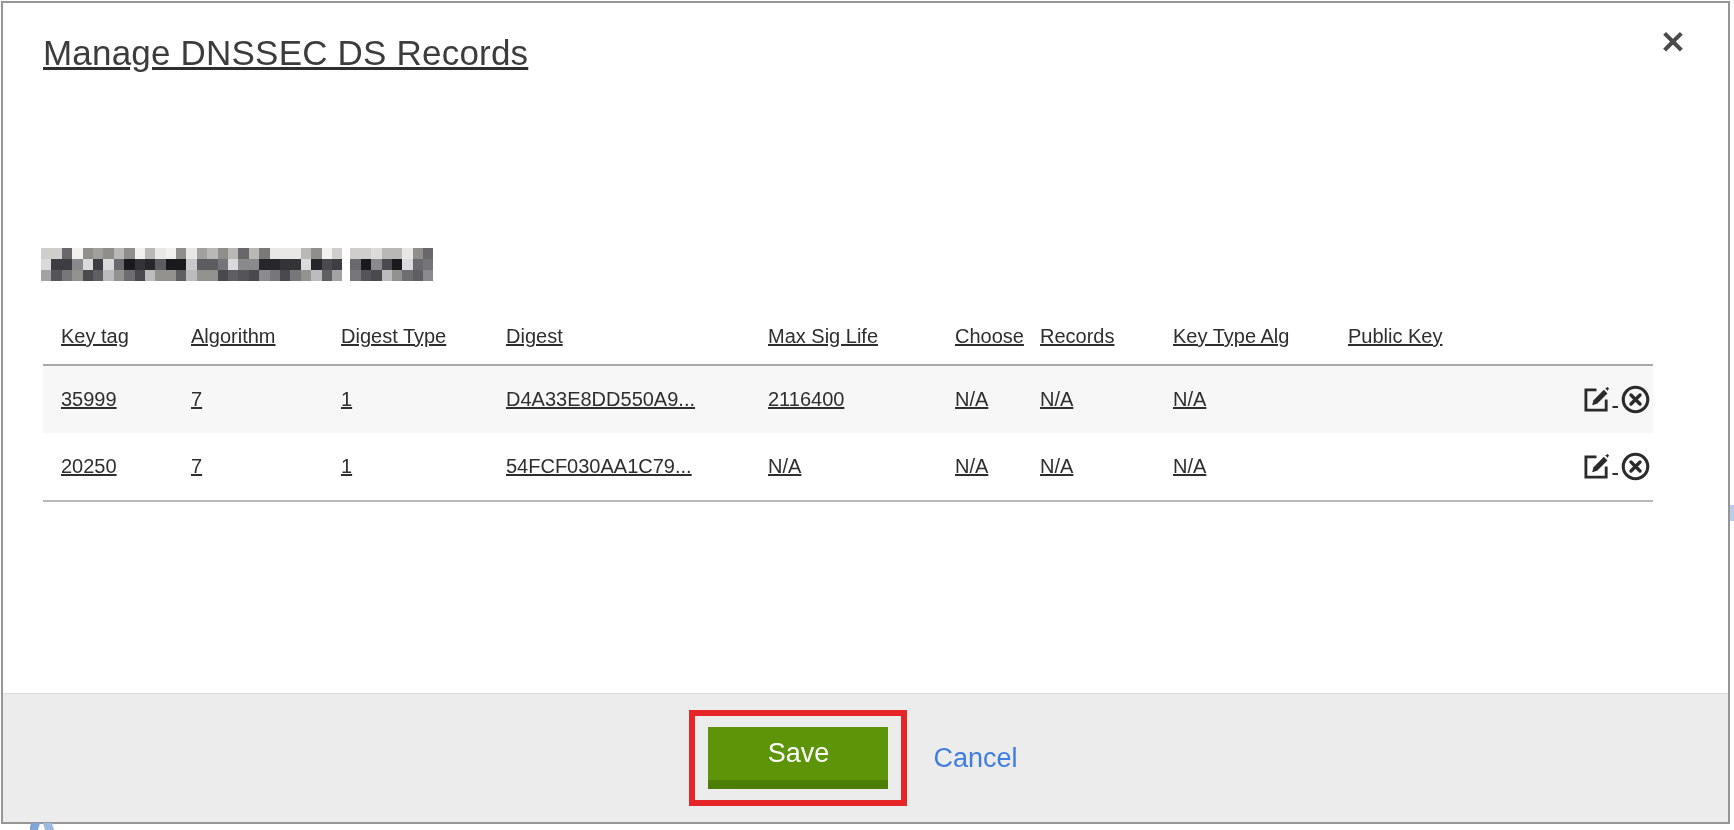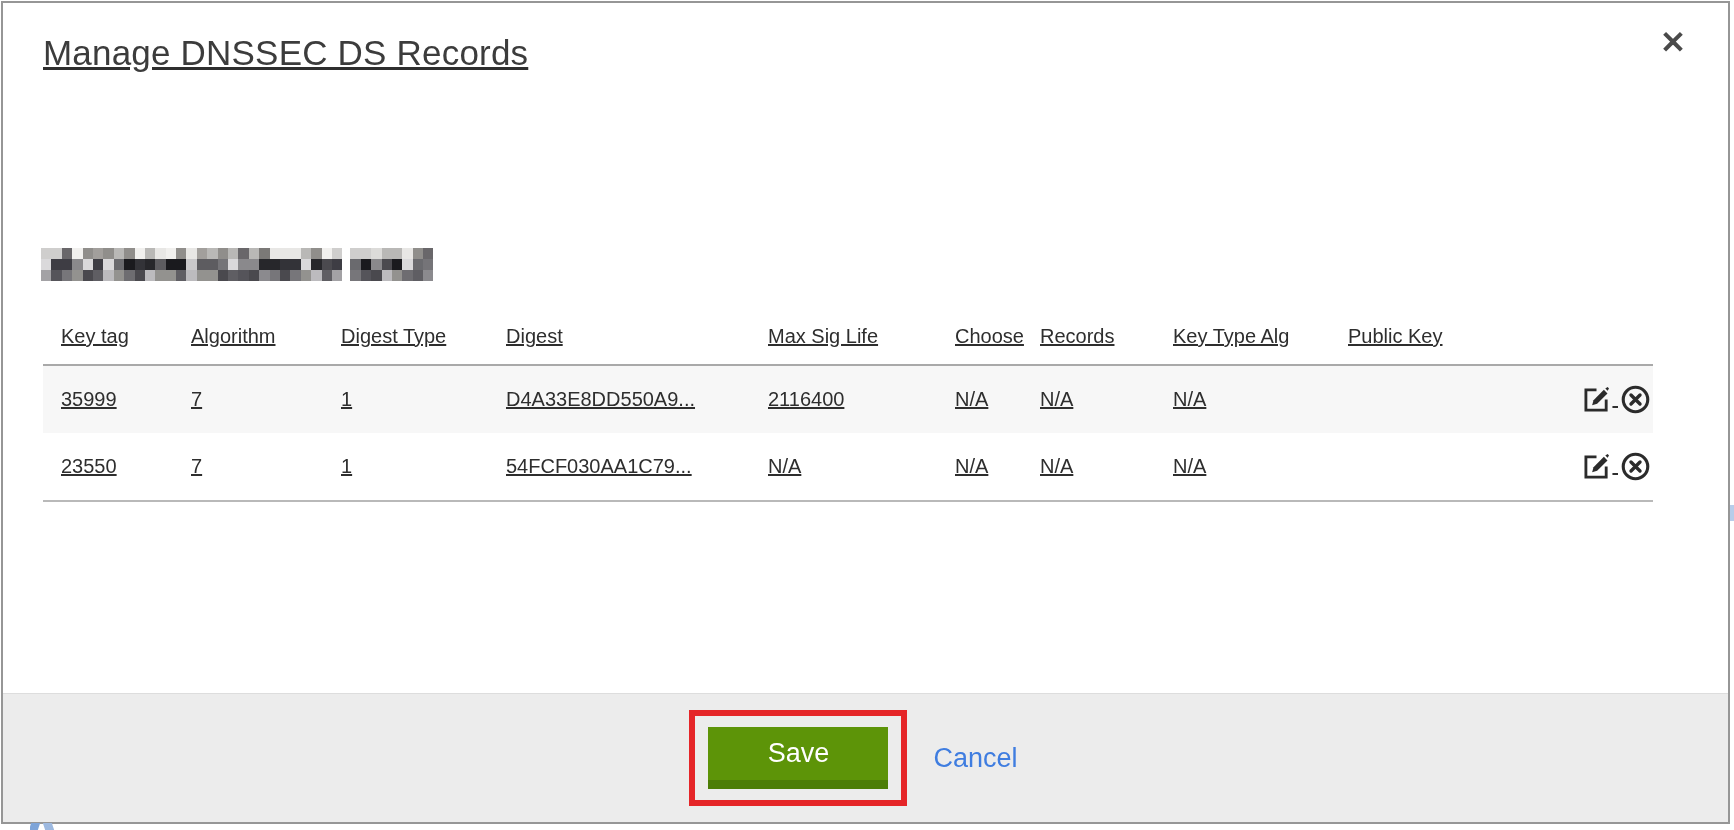--- a/index.html
+++ b/index.html
@@ -258,21 +258,21 @@
   </button>
   <button class="icon-btn" aria-label="Delete">
     <svg width="31" height="31" viewBox="0 0 24 24">
       <circle cx="12" cy="12" r="9.5" fill="none" stroke="#2b2b2b" stroke-width="2.4"></circle>
       <path d="M8.5 8.5l7 7M15.5 8.5l-7 7" stroke="#2b2b2b" stroke-width="2.6" stroke-linecap="round"></path>
     </svg>
   </button>
 </td>
         </tr>
         <tr>
-          <td>23550</td>
+          <td>20250</td>
           <td>7</td>
           <td>1</td>
           <td>54FCF030AA1C79...</td>
           <td>N/A</td>
           <td>N/A</td>
           <td>N/A</td>
           <td>N/A</td>
           <td></td>
           <td class="actions">
   <button class="icon-btn" aria-label="Edit">

